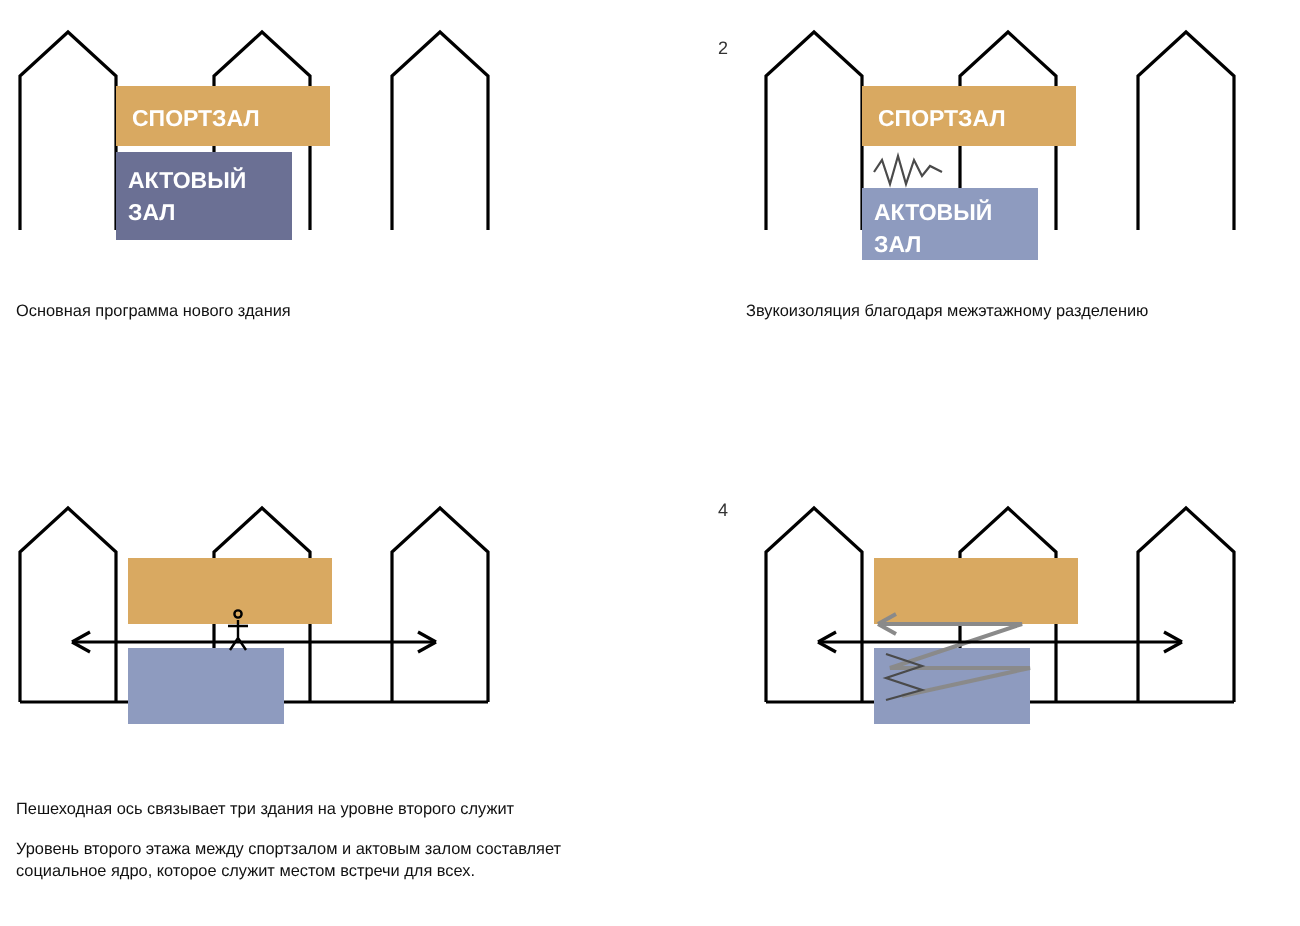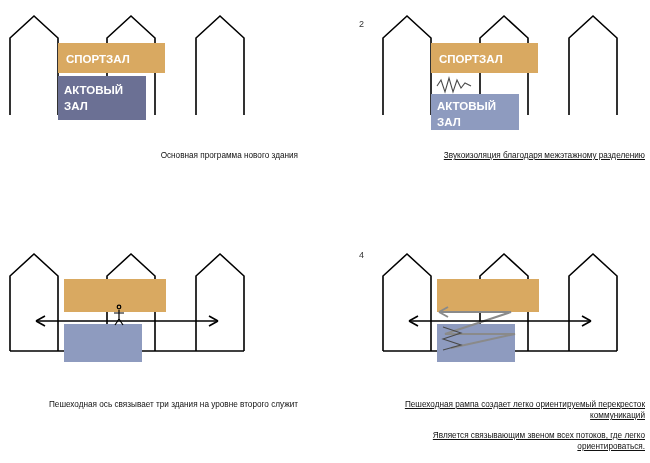--- a/index.html
+++ b/index.html
@@ -45,24 +45,24 @@
     left: 8px;
     width: 290px;
     font-size: 8.2px;
     line-height: 1.35;
     color: #111111;
   }
   #panel-1 .caption-block,
   #panel-2 .caption-block { top: 150px; }
   #panel-3 .caption-block,
   #panel-4 .caption-block { top: 168px; }
-  .caption-para { margin: 0 0 9px 0; text-align: right; }
+  .caption-para { margin: 0 0 9px 0; }
   .caption-para:last-child { margin-bottom: 0; }
 
-  .p2-offset { left: 58px; width: 262px; text-decoration: underline; }
+  .p2-offset { left: 48px; width: 262px; }
 
   svg { display: block; }
   .house-line {
     fill: none;
     stroke: #000000;
     stroke-width: 1.6;
   }
   .arrow-line {
     stroke: #000000;
     stroke-width: 1.6;
@@ -166,20 +166,21 @@
     <g>
       <circle class="person" cx="119" cy="76" r="1.8" fill="#000000"></circle>
       <path class="person" d="M119,79 L119,88 M114,82 L124,82 M119,88 L115,94 M119,88 L123,94"></path>
     </g>
   </svg>
 
   <div class="panel-number"></div>
 
   <div class="caption-block">
     <p class="caption-para">Пешеходная ось связывает три здания на уровне второго служит</p>
+    <p class="caption-para">Уровень второго этажа между спортзалом и актовым залом составляет социальное ядро, которое служит местом встречи для всех.</p>
   </div>
 </div>
 
 <div class="panel" id="panel-4">
   <svg class="diagram" viewBox="0 0 325 150">
     <path class="house-line" d="M58,120 L58,45 L82,23 L106,45 L106,120"></path>
     <path class="house-line" d="M155,120 L155,45 L179,23 L203,45 L203,120"></path>
     <path class="house-line" d="M244,120 L244,45 L268,23 L292,45 L292,120"></path>
     <path class="house-line" d="M58,120 L292,120"></path>
 
@@ -191,17 +192,13 @@
 
     <path class="zigzag" d="M118,96 L136,102 L118,108 L136,114 L118,119"></path>
 
     <path class="arrow-line" d="M84,90 L266,90"></path>
     <path class="arrow-line" d="M84,90 L93,85 M84,90 L93,95"></path>
     <path class="arrow-line" d="M266,90 L257,85 M266,90 L257,95"></path>
   </svg>
 
   <div class="panel-number">4</div>
 
-  <div class="caption-block p2-offset">
-    <p class="caption-para">Пешеходная рампа создает легко ориентируемый перекресток коммуникаций</p>
-    <p class="caption-para">Является связывающим звеном всех потоков, где легко ориентироваться.</p>
-  </div>
 </div>
 
 </body></html>

